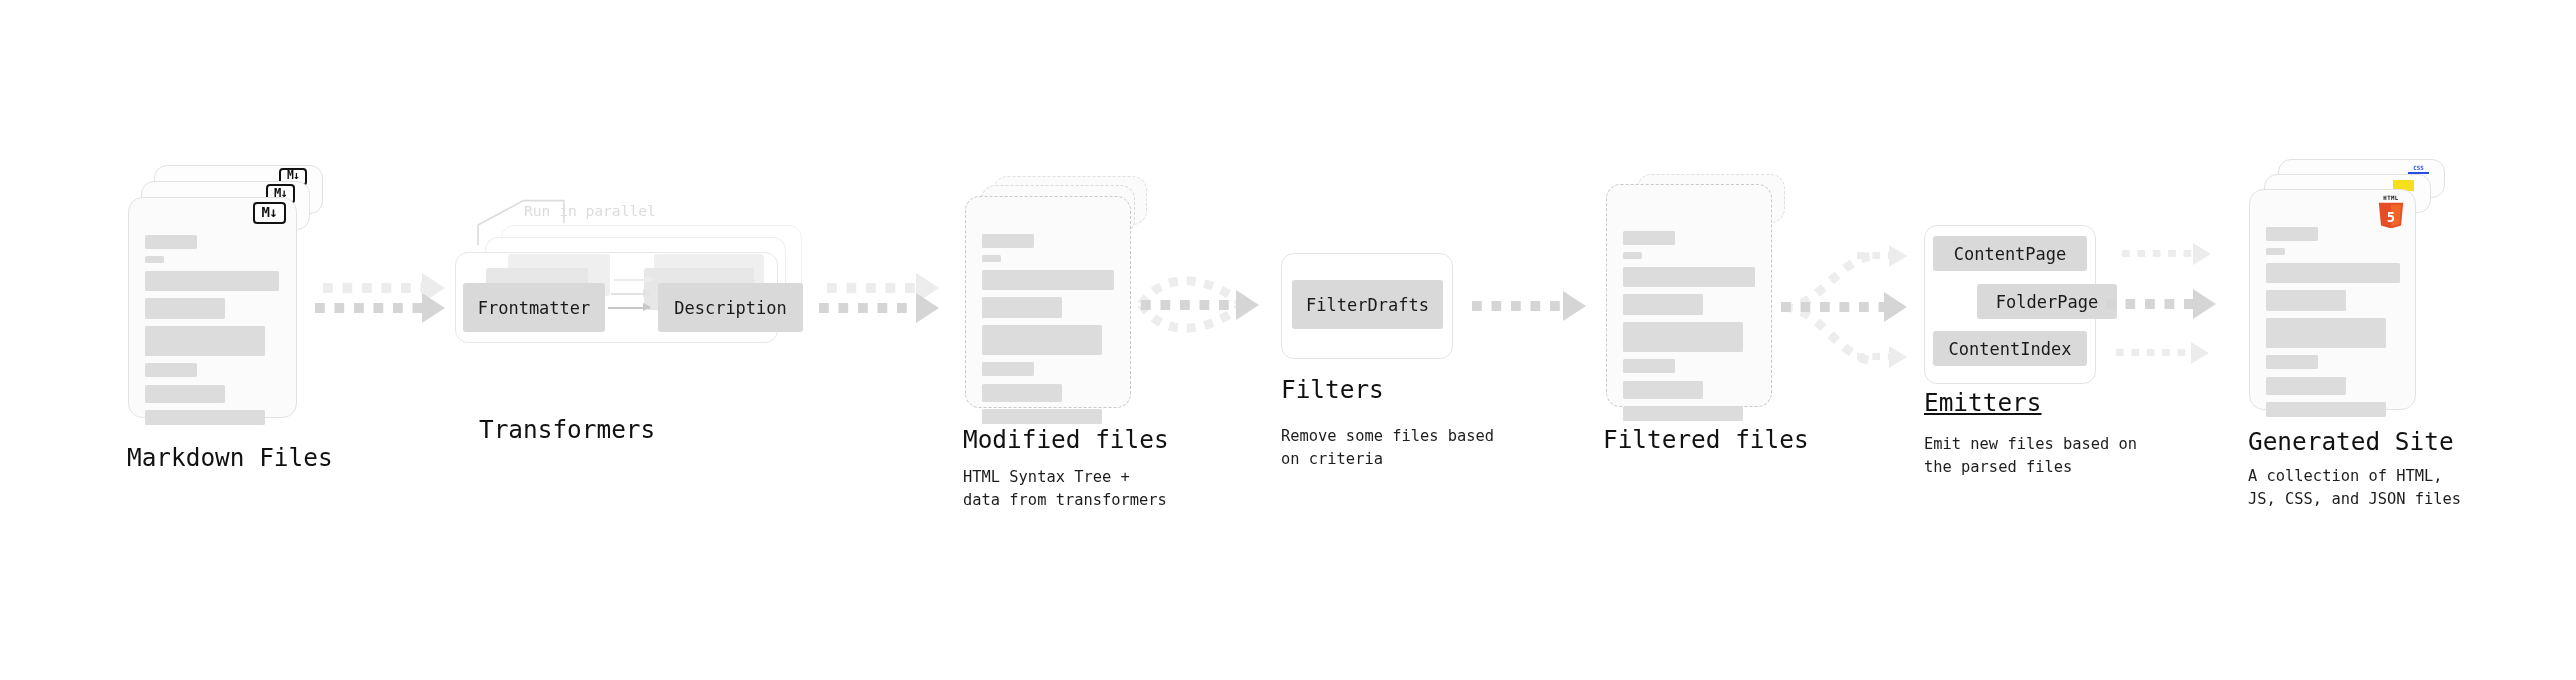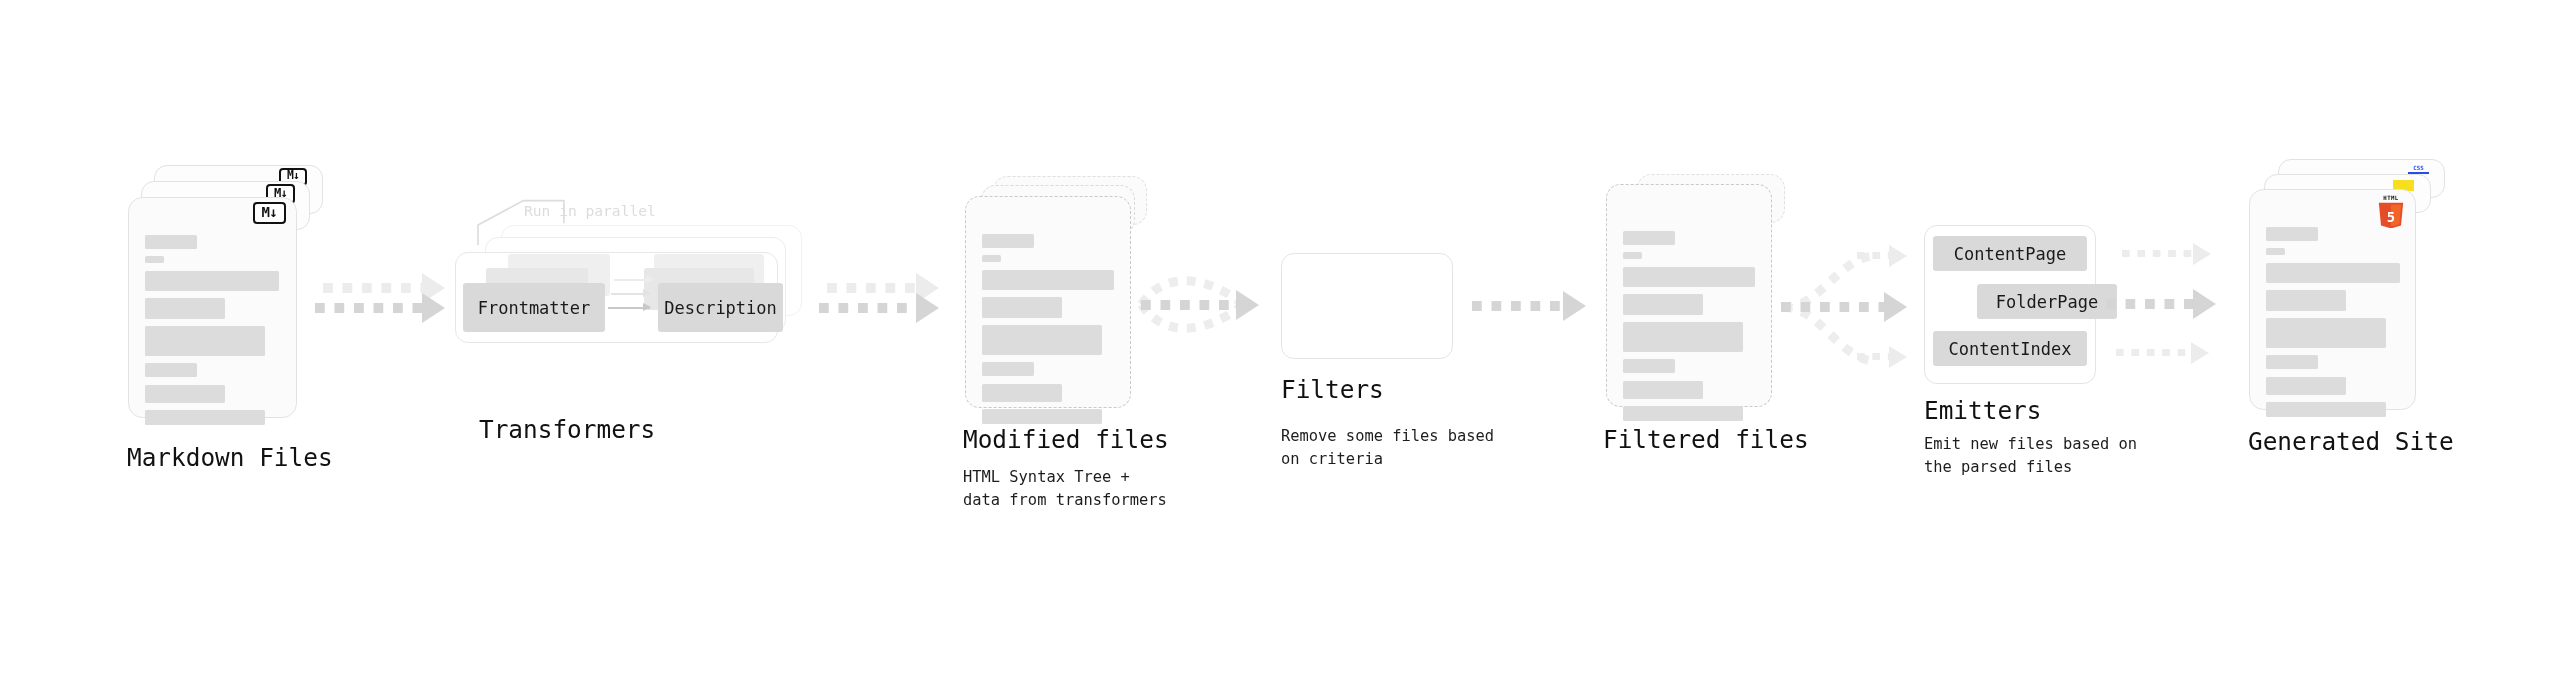--- a/index.html
+++ b/index.html
@@ -207,21 +207,21 @@
         <div class="hd"></div>
       </div>
     <div class="mini-arrow" style="left:608px;top:307px;width:42px;color:#c8c8c8;">
         <div class="ln"></div>
         <div class="hd"></div>
       </div>
 
     <div class="pill" style="position:absolute;left:463px;top:283px;width:142px;height:49px;">
       <span>Frontmatter</span>
     </div>
-    <div class="pill" style="position:absolute;left:658px;top:283px;width:125px;height:49px;">
+    <div class="pill" style="position:absolute;left:658px;top:283px;width:145px;height:49px;">
       <span>Description</span>
     </div>
   </div>
 
   <div class="caption-title" style="left:479px;top:375px;margin-top:40px;">Transformers</div>
 
 
   <div class="arrow c-faint" style="left:827px;top:283px;width:112px;">
       <div class="shaft"></div>
       <div class="head"></div>
@@ -256,20 +256,23 @@
     <path d="M4 45 C 30 6, 80 6, 130 45" fill="none" stroke="#ededed" stroke-width="11" stroke-dasharray="11 11" stroke-linecap="butt"></path>
     <path d="M4 45 C 30 84, 80 84, 130 45" fill="none" stroke="#ededed" stroke-width="11" stroke-dasharray="11 11" stroke-linecap="butt"></path>
   </svg>
   <div class="arrow c-strong" style="left:1141px;top:300px;width:118px;">
       <div class="shaft"></div>
       <div class="head"></div>
     </div>
 
   <div class="group-box" style="left:1281px;top:253px;width:172px;height:106px;">
   </div>
+  <div class="pill" style="position:absolute;left:1292px;top:280px;width:151px;height:49px;">
+    <span>FilterDrafts</span>
+  </div>
 
   <div class="caption-title" style="left:1281px;top:375px;">Filters</div>
   <div class="caption-sub" style="left:1281px;top:413px;margin-top:12px;">Remove some files based
 on criteria</div>
 
   <div class="arrow c-strong" style="left:1472px;top:301px;width:114px;">
       <div class="shaft"></div>
       <div class="head"></div>
     </div>
 
@@ -312,21 +315,21 @@
   <div class="pill" style="position:absolute;left:1933px;top:236px;width:154px;height:35px;">
     <span>ContentPage</span>
   </div>
   <div class="pill" style="position:absolute;left:1977px;top:284px;width:140px;height:35px;">
     <span>FolderPage</span>
   </div>
   <div class="pill" style="position:absolute;left:1933px;top:331px;width:154px;height:35px;">
     <span>ContentIndex</span>
   </div>
 
-  <div class="caption-title" style="left:1924px;top:396px;">Emitters</div>
+  <div class="caption-title" style="left:1924px;top:388px;text-decoration:underline;">Emitters</div>
   <div class="caption-sub" style="left:1924px;top:433px;">Emit new files based on
 the parsed files</div>
 
   <div class="arrow small c-faint" style="left:2122px;top:250px;width:89px;">
       <div class="shaft"></div>
       <div class="head"></div>
     </div>
   <div class="arrow c-strong" style="left:2106px;top:299px;width:110px;">
       <div class="shaft"></div>
       <div class="head"></div>
@@ -364,15 +367,17 @@
       <div style="font-size:5.7px;font-weight:bold;color:#111;text-align:center;letter-spacing:0.4px;line-height:6.5px;">HTML</div>
       <svg width="28" height="26" viewBox="0 0 34 32" style="display:block;">
         <path d="M2 1 L32 1 L29.3 29 L17 32.5 L4.7 29 Z" fill="#e44d26"></path>
         <path d="M17 3.5 L29.6 3.5 L27.3 27.4 L17 30.3 Z" fill="#f16529"></path>
         <text x="17" y="24" font-family="DejaVu Sans Mono, monospace" font-size="17" font-weight="bold" fill="#ffffff" text-anchor="middle">5</text>
       </svg>
     </div>
   </div>
 
   <div class="caption-title" style="left:2248px;top:427px;">Generated Site</div>
+  <div class="caption-sub" style="left:2248px;top:465px;">A collection of HTML,
+JS, CSS, and JSON files</div>
 
 </div>
 
 
 </body></html>

